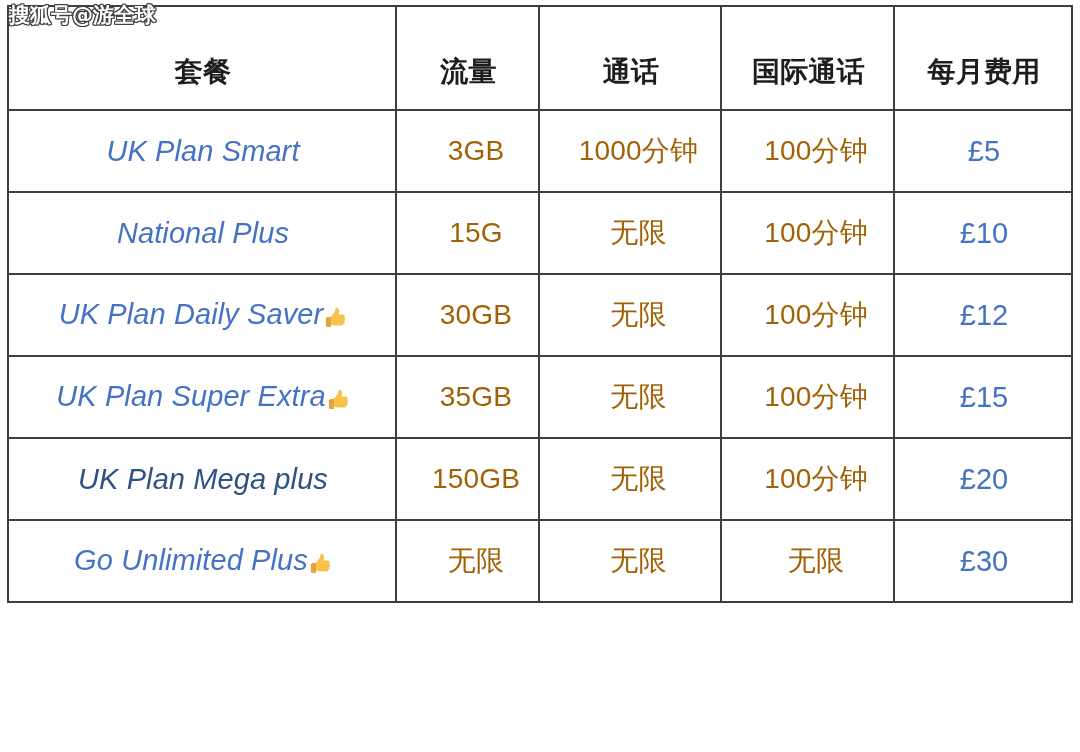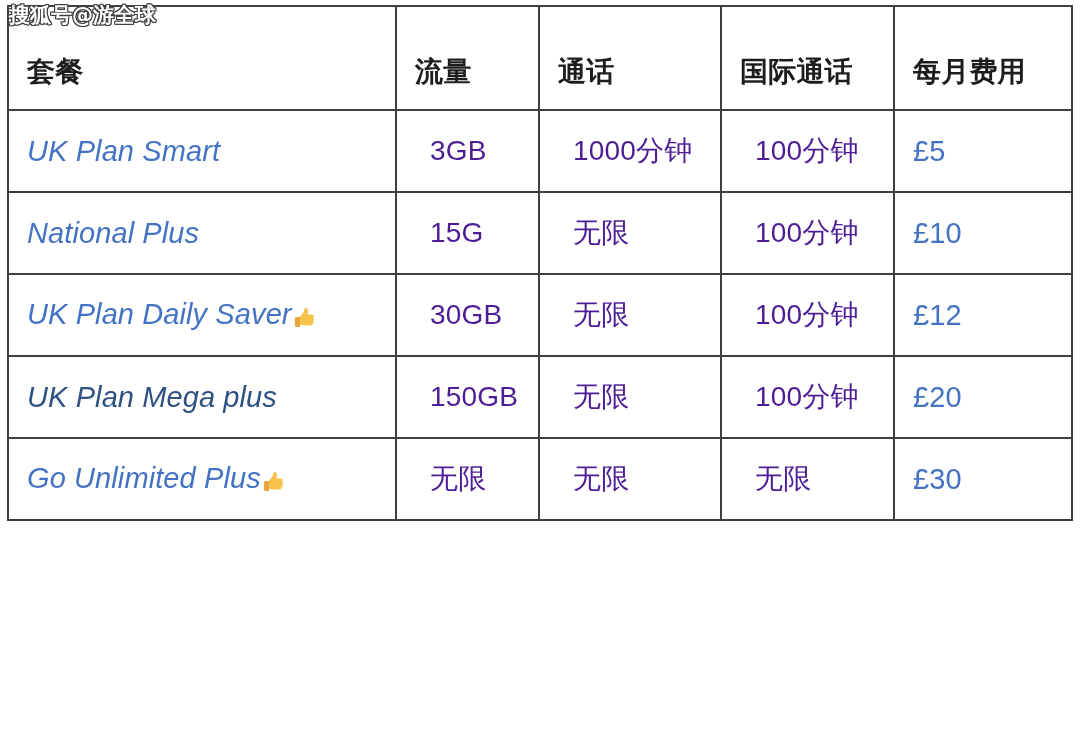--- a/index.html
+++ b/index.html
@@ -58,21 +58,21 @@
     border-collapse: collapse;
     table-layout: fixed;
     width: 1064px;
     background: #ffffff;
   }
 
   table.plan-table td,
   table.plan-table th {
     border: 2px solid #3f3f3f;
     padding: 0 16px 0 18px;
-    text-align: left;
+    text-align: center;
     vertical-align: middle;
     font-weight: 400;
     color: #2b2b2b;
     font-size: 28px;
     letter-spacing: 0.2px;
     background: #ffffff;
   }
 
   table.plan-table thead th {
     height: 84px;
@@ -105,21 +105,21 @@
   .plan-name.dark {
     color: #2f5283;
   }
   .price {
     color: #4472c4;
     font-size: 29px;
     letter-spacing: 0.1px;
   }
   .cell-val {
     font-size: 28px;
-    color: #4c1d95;
+    color: #a16207;
     margin-left: 15px;
   }
 
   .thumb {
     font-family: "DejaVu Sans", sans-serif;
     font-size: 26px;
     vertical-align: -2px;
     margin-left: -1px;
   }
   .thumb svg { vertical-align: -5px; }
@@ -169,20 +169,31 @@
                   <path d="M14 28h9v26h-9a4 4 0 0 1-4-4V32a4 4 0 0 1 4-4z" fill="#e8a33d"></path>
                   <path d="M23 29l9-12c2-3 3-5 3-8 0-3 2-4 4-3 3 1 4 4 4 8 0 3-1 6-2 8h12c3 0 5 2 5 5 0 1 0 2-1 3 1 1 2 2 2 4s-1 3-2 4c1 1 1 2 1 3 0 2-1 4-3 4 0 3-2 5-5 5H33c-4 0-7-1-10-3V29z" fill="#f7c34a"></path>
                   <path d="M23 29l9-12c2-3 3-5 3-8 0-3 2-4 4-3 3 1 4 4 4 8 0 3-1 6-2 8" fill="none" stroke="#dfae38" stroke-width="1.2"></path>
                 </svg></span></td>
             <td><span class="cell-val">30GB</span></td>
             <td><span class="cell-val">无限</span></td>
             <td><span class="cell-val">100分钟</span></td>
             <td><span class="price">£12</span></td>
           </tr>
           <tr>
+            <td><span class="plan-name">UK Plan Super Extra</span><span class="thumb"><svg width="25" height="25" viewBox="0 0 64 64" xmlns="http://www.w3.org/2000/svg">
+                  <path d="M14 28h9v26h-9a4 4 0 0 1-4-4V32a4 4 0 0 1 4-4z" fill="#e8a33d"></path>
+                  <path d="M23 29l9-12c2-3 3-5 3-8 0-3 2-4 4-3 3 1 4 4 4 8 0 3-1 6-2 8h12c3 0 5 2 5 5 0 1 0 2-1 3 1 1 2 2 2 4s-1 3-2 4c1 1 1 2 1 3 0 2-1 4-3 4 0 3-2 5-5 5H33c-4 0-7-1-10-3V29z" fill="#f7c34a"></path>
+                  <path d="M23 29l9-12c2-3 3-5 3-8 0-3 2-4 4-3 3 1 4 4 4 8 0 3-1 6-2 8" fill="none" stroke="#dfae38" stroke-width="1.2"></path>
+                </svg></span></td>
+            <td><span class="cell-val">35GB</span></td>
+            <td><span class="cell-val">无限</span></td>
+            <td><span class="cell-val">100分钟</span></td>
+            <td><span class="price">£15</span></td>
+          </tr>
+          <tr>
             <td><span class="plan-name dark">UK Plan Mega plus</span></td>
             <td><span class="cell-val">150GB</span></td>
             <td><span class="cell-val">无限</span></td>
             <td><span class="cell-val">100分钟</span></td>
             <td><span class="price">£20</span></td>
           </tr>
           <tr>
             <td><span class="plan-name">Go Unlimited Plus</span><span class="thumb"><svg width="25" height="25" viewBox="0 0 64 64" xmlns="http://www.w3.org/2000/svg">
                   <path d="M14 28h9v26h-9a4 4 0 0 1-4-4V32a4 4 0 0 1 4-4z" fill="#e8a33d"></path>
                   <path d="M23 29l9-12c2-3 3-5 3-8 0-3 2-4 4-3 3 1 4 4 4 8 0 3-1 6-2 8h12c3 0 5 2 5 5 0 1 0 2-1 3 1 1 2 2 2 4s-1 3-2 4c1 1 1 2 1 3 0 2-1 4-3 4 0 3-2 5-5 5H33c-4 0-7-1-10-3V29z" fill="#f7c34a"></path>

